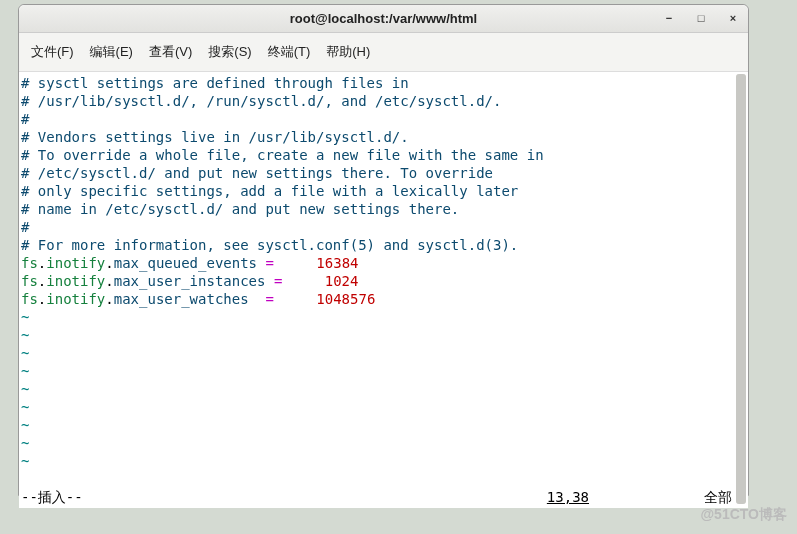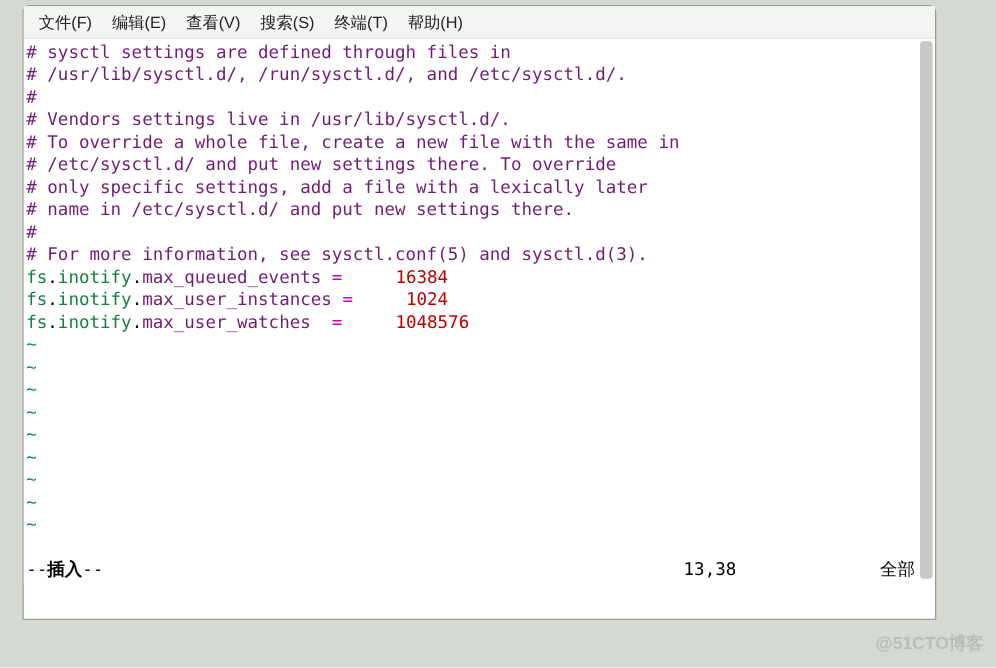--- a/index.html
+++ b/index.html
@@ -50,21 +50,21 @@
       height: 18px;
       display: flex;
       align-items: center;
       justify-content: center;
       cursor: pointer;
       font-size: 11px;
       color: #333;
       font-weight: bold;
     }
     .menubar {
-      height: 26px;
+      height: 39px;
       background: #f4f4f2;
       border-bottom: 1px solid #ddd;
       display: flex;
       align-items: center;
       padding: 0 4px;
       font-size: 13px;
       color: #222;
     }
     .menu-item {
       padding: 2px 8px;
@@ -89,52 +89,60 @@
       background: #f0f0ee;
       border-radius: 3px;
     }
     .scrollbar-thumb {
       width: 100%;
       height: 100%;
       background: #c8c8c4;
       border-radius: 3px;
     }
     .line { white-space: pre; color: #000; }
-    .c-teal { color: #701a75; }
+    .c-teal { color: #0c4a6e; }
     .c-brown { color: #15803d; }
     .c-red  { color: #c00000; margin-left: 34px; }
     .c-purple { color: #c000c0; }
     .tilde { color: #008080; }
     .statusline {
       position: absolute;
       bottom: 2px;
       left: 2px;
       right: 14px;
       font-family: "DejaVu Sans Mono", monospace;
       font-size: 14px;
       display: flex;
       color: #000;
     }
     .status-left { }
-    .status-mode { font-weight: bold; }
-    .status-pos { position: absolute; right: 145px; }
+    .status-mode { font-weight: normal; }
+    .status-pos { position: absolute; right: 145px; text-decoration: underline; }
     .status-all { position: absolute; right: 2px; }
     .watermark {
       position: absolute;
       right: 10px;
       bottom: 10px;
       color: #bbb;
       font-size: 14px;
       font-weight: bold;
     }
   </style>
 </head>
 <body>
 
 <div class="window">
+  <div class="titlebar">
+    <div class="titlebar-title">root@localhost:/var/www/html</div>
+    <div class="win-controls">
+      <div class="win-btn">−</div>
+      <div class="win-btn">□</div>
+      <div class="win-btn">×</div>
+    </div>
+  </div>
   <div class="menubar">
     <div class="menu-item">文件(F)</div>
     <div class="menu-item">编辑(E)</div>
     <div class="menu-item">查看(V)</div>
     <div class="menu-item">搜索(S)</div>
     <div class="menu-item">终端(T)</div>
     <div class="menu-item">帮助(H)</div>
   </div>
   <div class="terminal">
     <div class="line c-teal"># sysctl settings are defined through files in</div>

